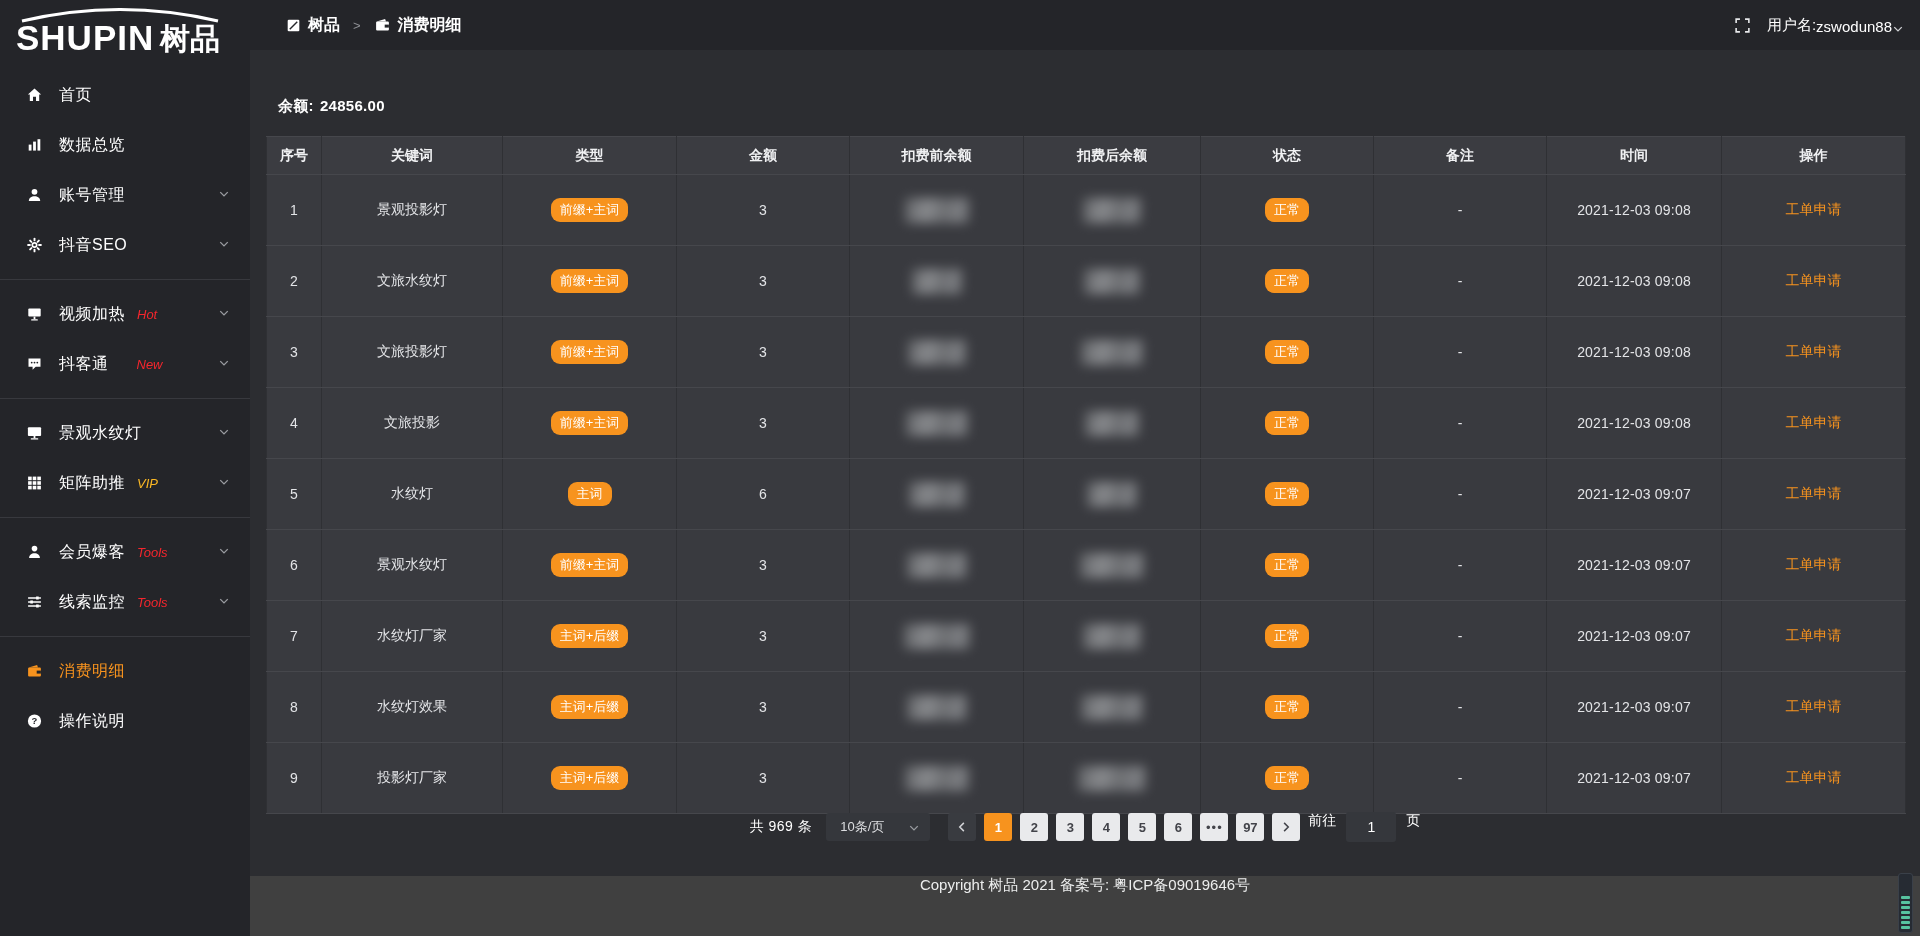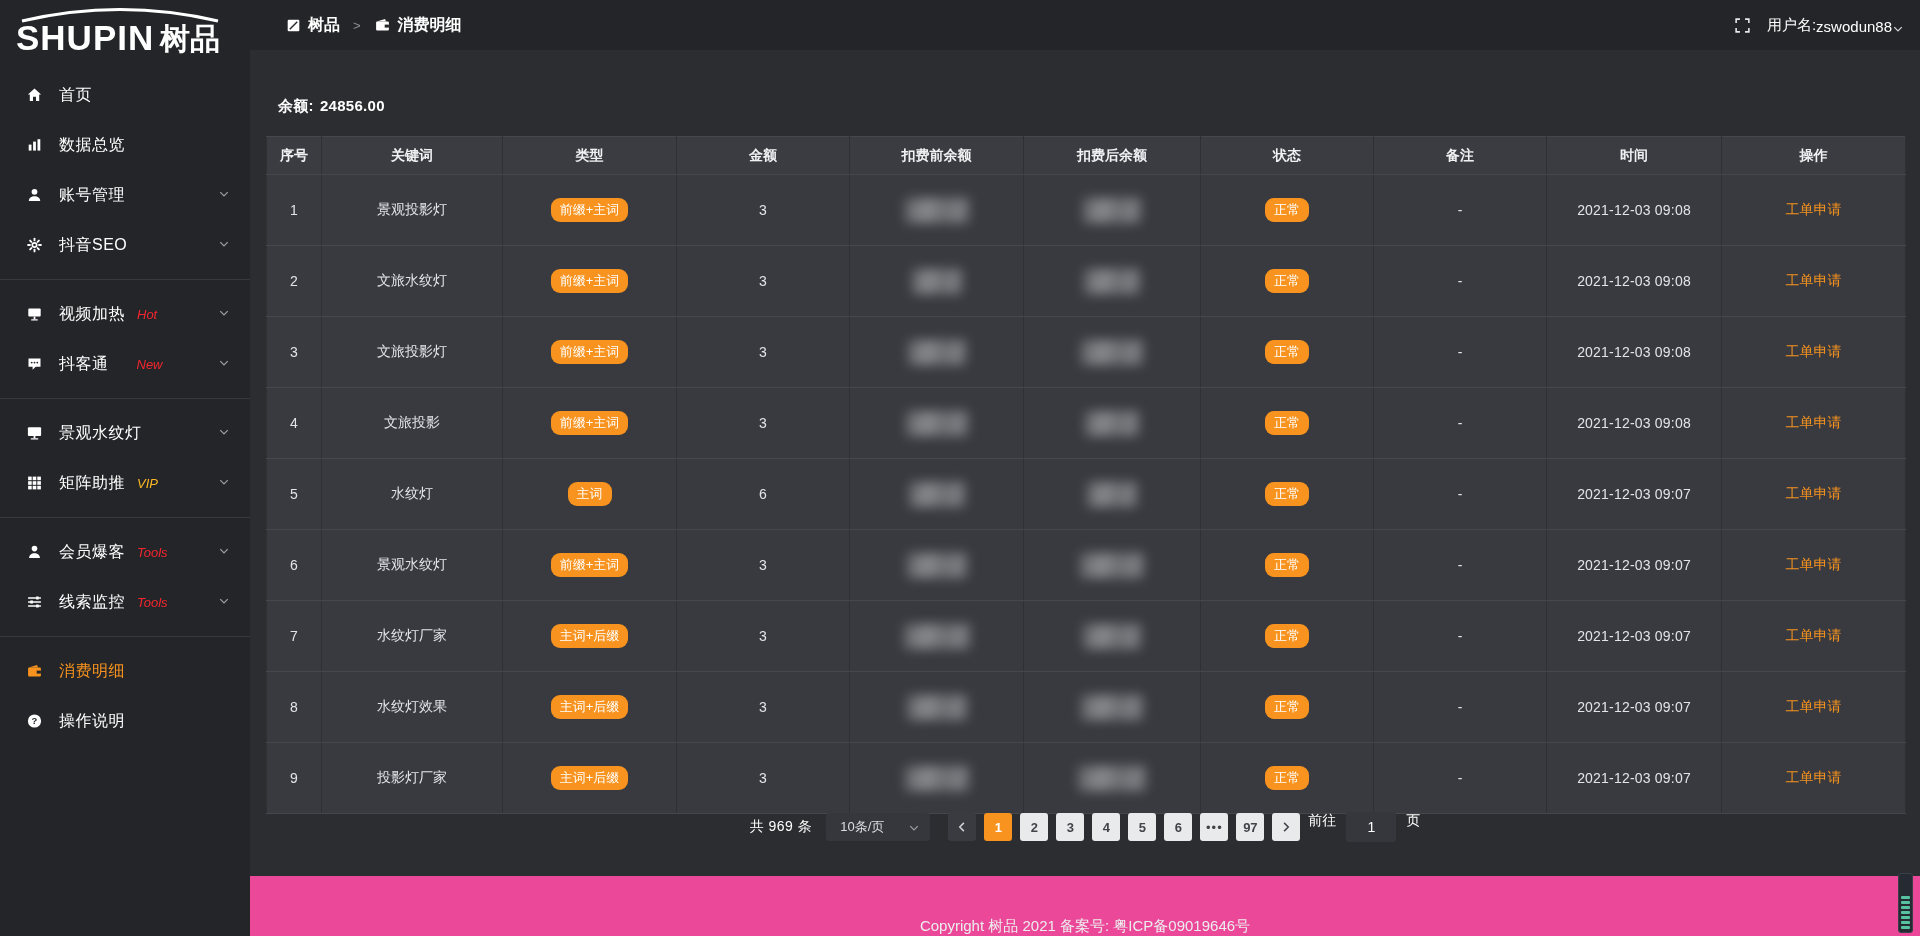--- a/index.html
+++ b/index.html
@@ -62,22 +62,22 @@
   .pg-btn{min-width:28px;height:28px;border-radius:3px;background:#e9eaec;color:#43444a;
     display:flex;align-items:center;justify-content:center;font-size:13px;font-weight:700;
     margin:0 4px;cursor:pointer;padding:0 4px;box-sizing:border-box}
   .pg-btn.active{background:#f7931e;color:#ffffff}
   .pg-btn.prev{background:#393b40;color:#d2d3d6}
   .pg-btn.more{letter-spacing:1px;font-weight:400}
   .goto{margin-left:4px;display:flex;gap:10px;}
   .goto-input{width:46px;height:28px;background:#35373c;border:none;color:#ffffff;
     text-align:center;font-size:14px;border-radius:3px;font-family:inherit}
   
-  .footer{position:absolute;left:250px;right:0;bottom:0;height:60px;background:#ec4899;
-    display:flex;align-items:flex-end;justify-content:center;color:#eceded;font-size:15px;z-index:1}
+  .footer{position:absolute;left:250px;right:0;bottom:0;height:60px;background:#404040;
+    display:flex;align-items:flex-start;justify-content:center;color:#eceded;font-size:15px;z-index:1}
   
   .scroll-widget{position:absolute;right:7px;bottom:3px;width:15px;height:60px;background:#262b33;
     border:1px solid #3a4049;border-radius:3px;display:flex;flex-direction:column;
     justify-content:flex-end;gap:2px;padding:3px 2px;box-sizing:border-box;z-index:5}
   .sw-bar{height:3px;background:#57c2a0;border-radius:1px}
   svg{display:block}
 </style>
 </head>
 <body>
 

